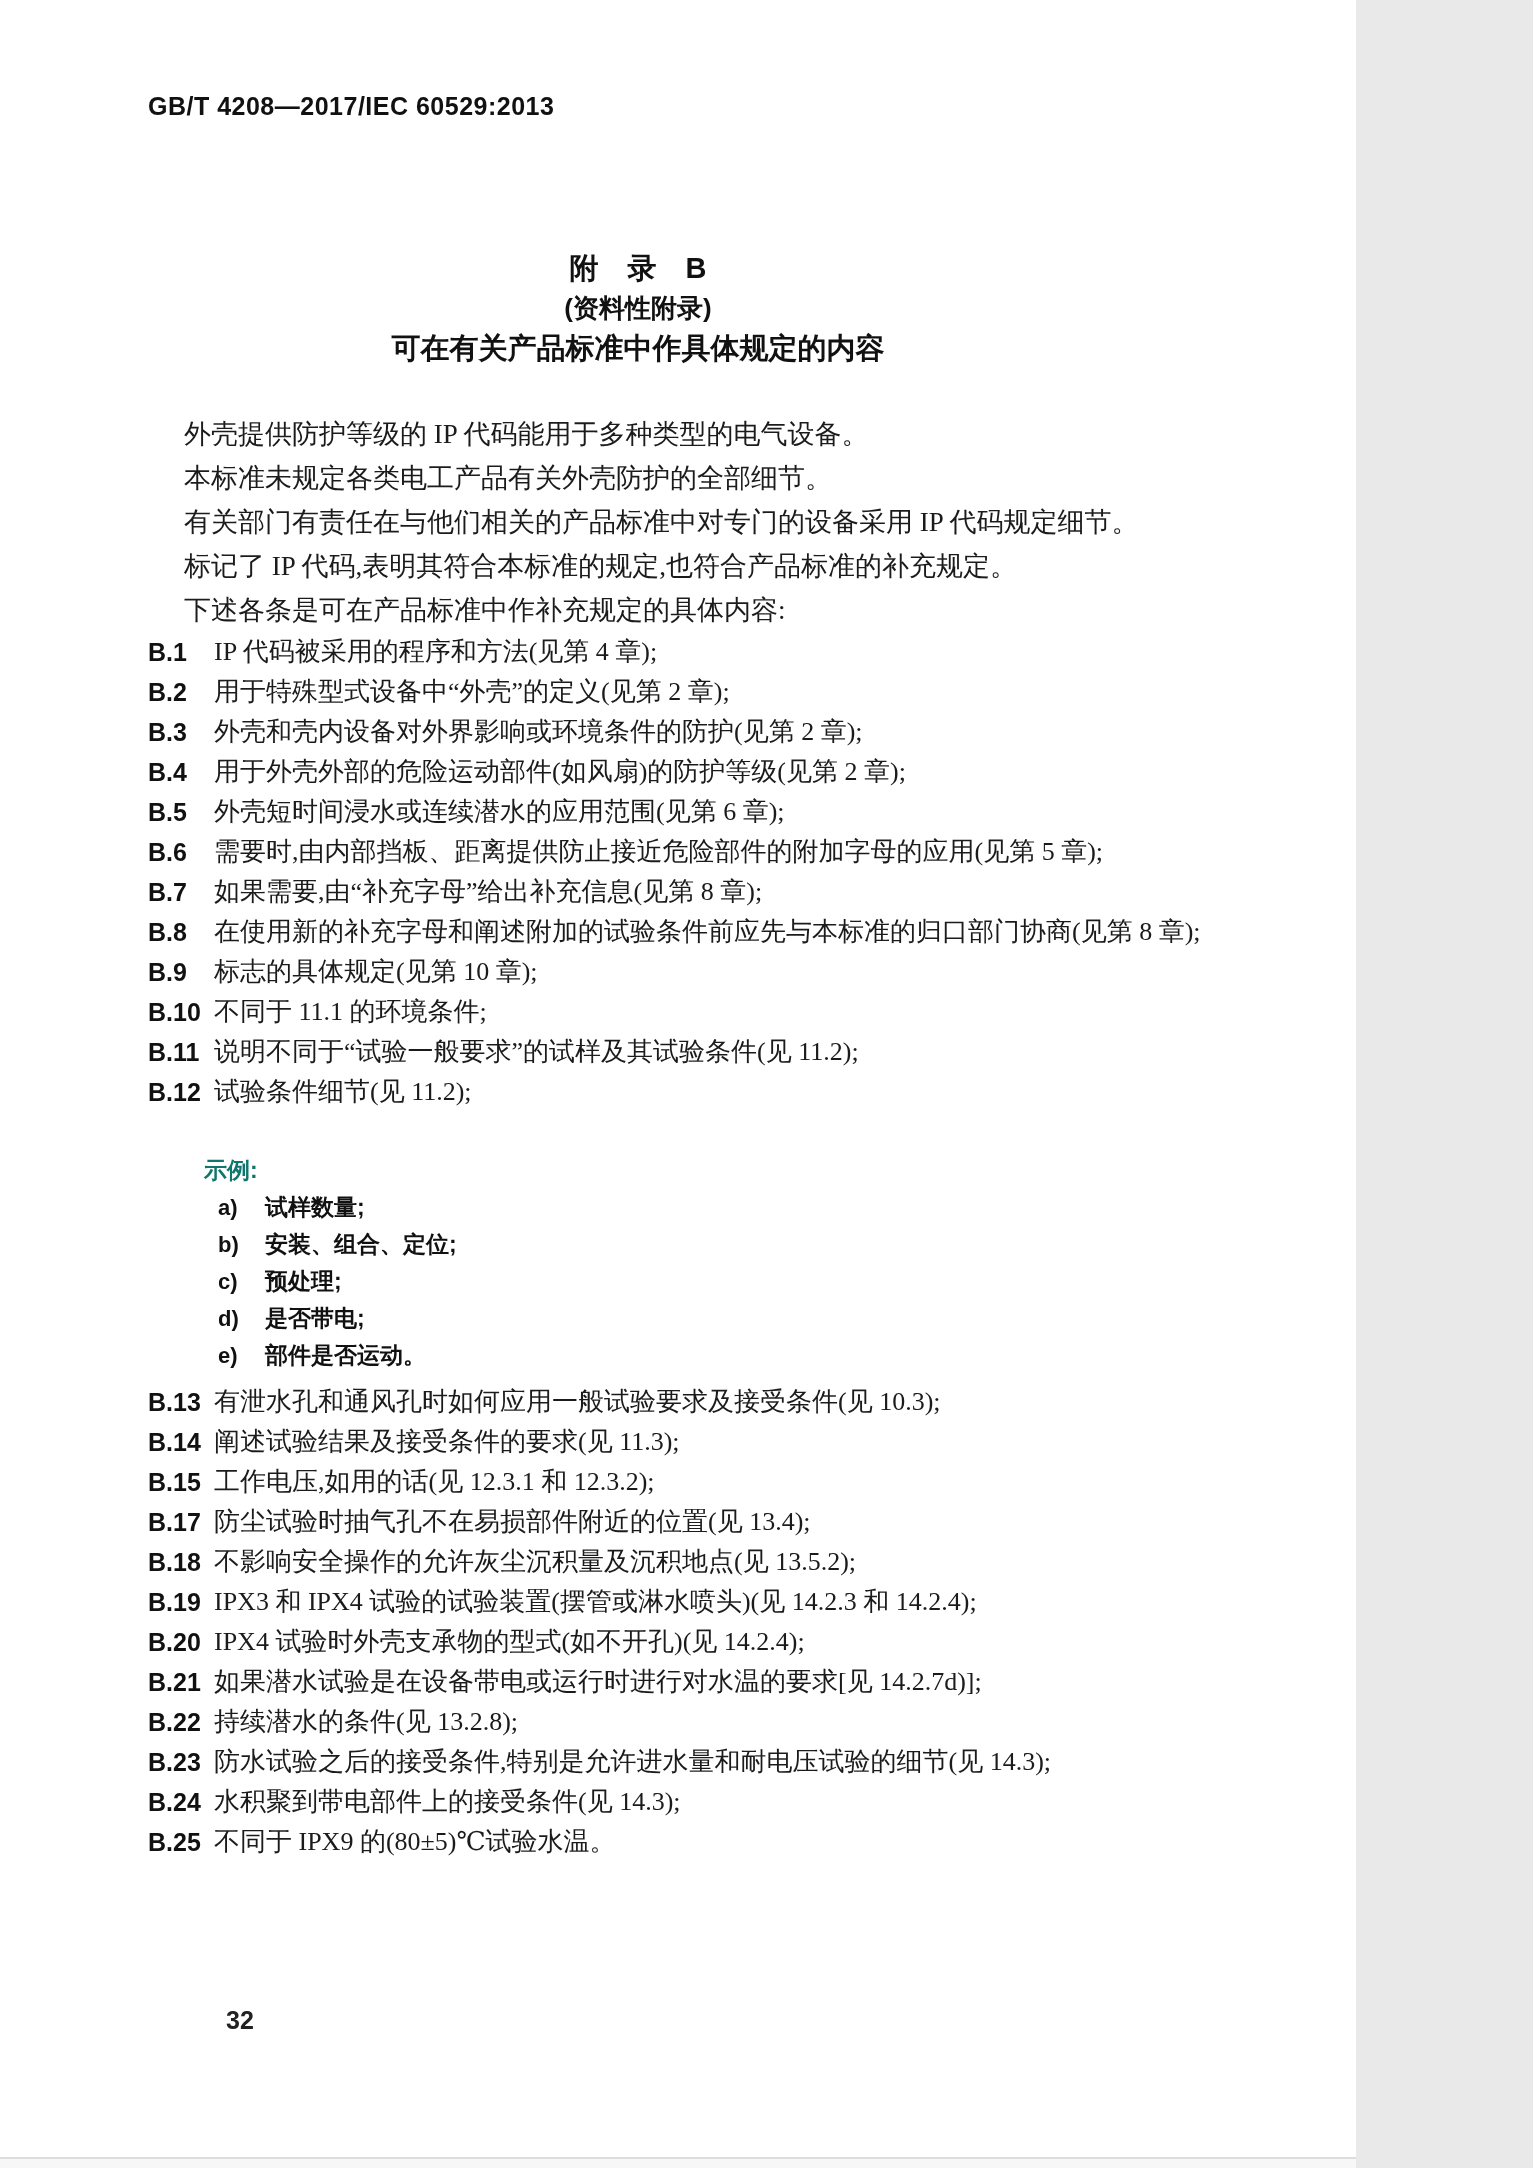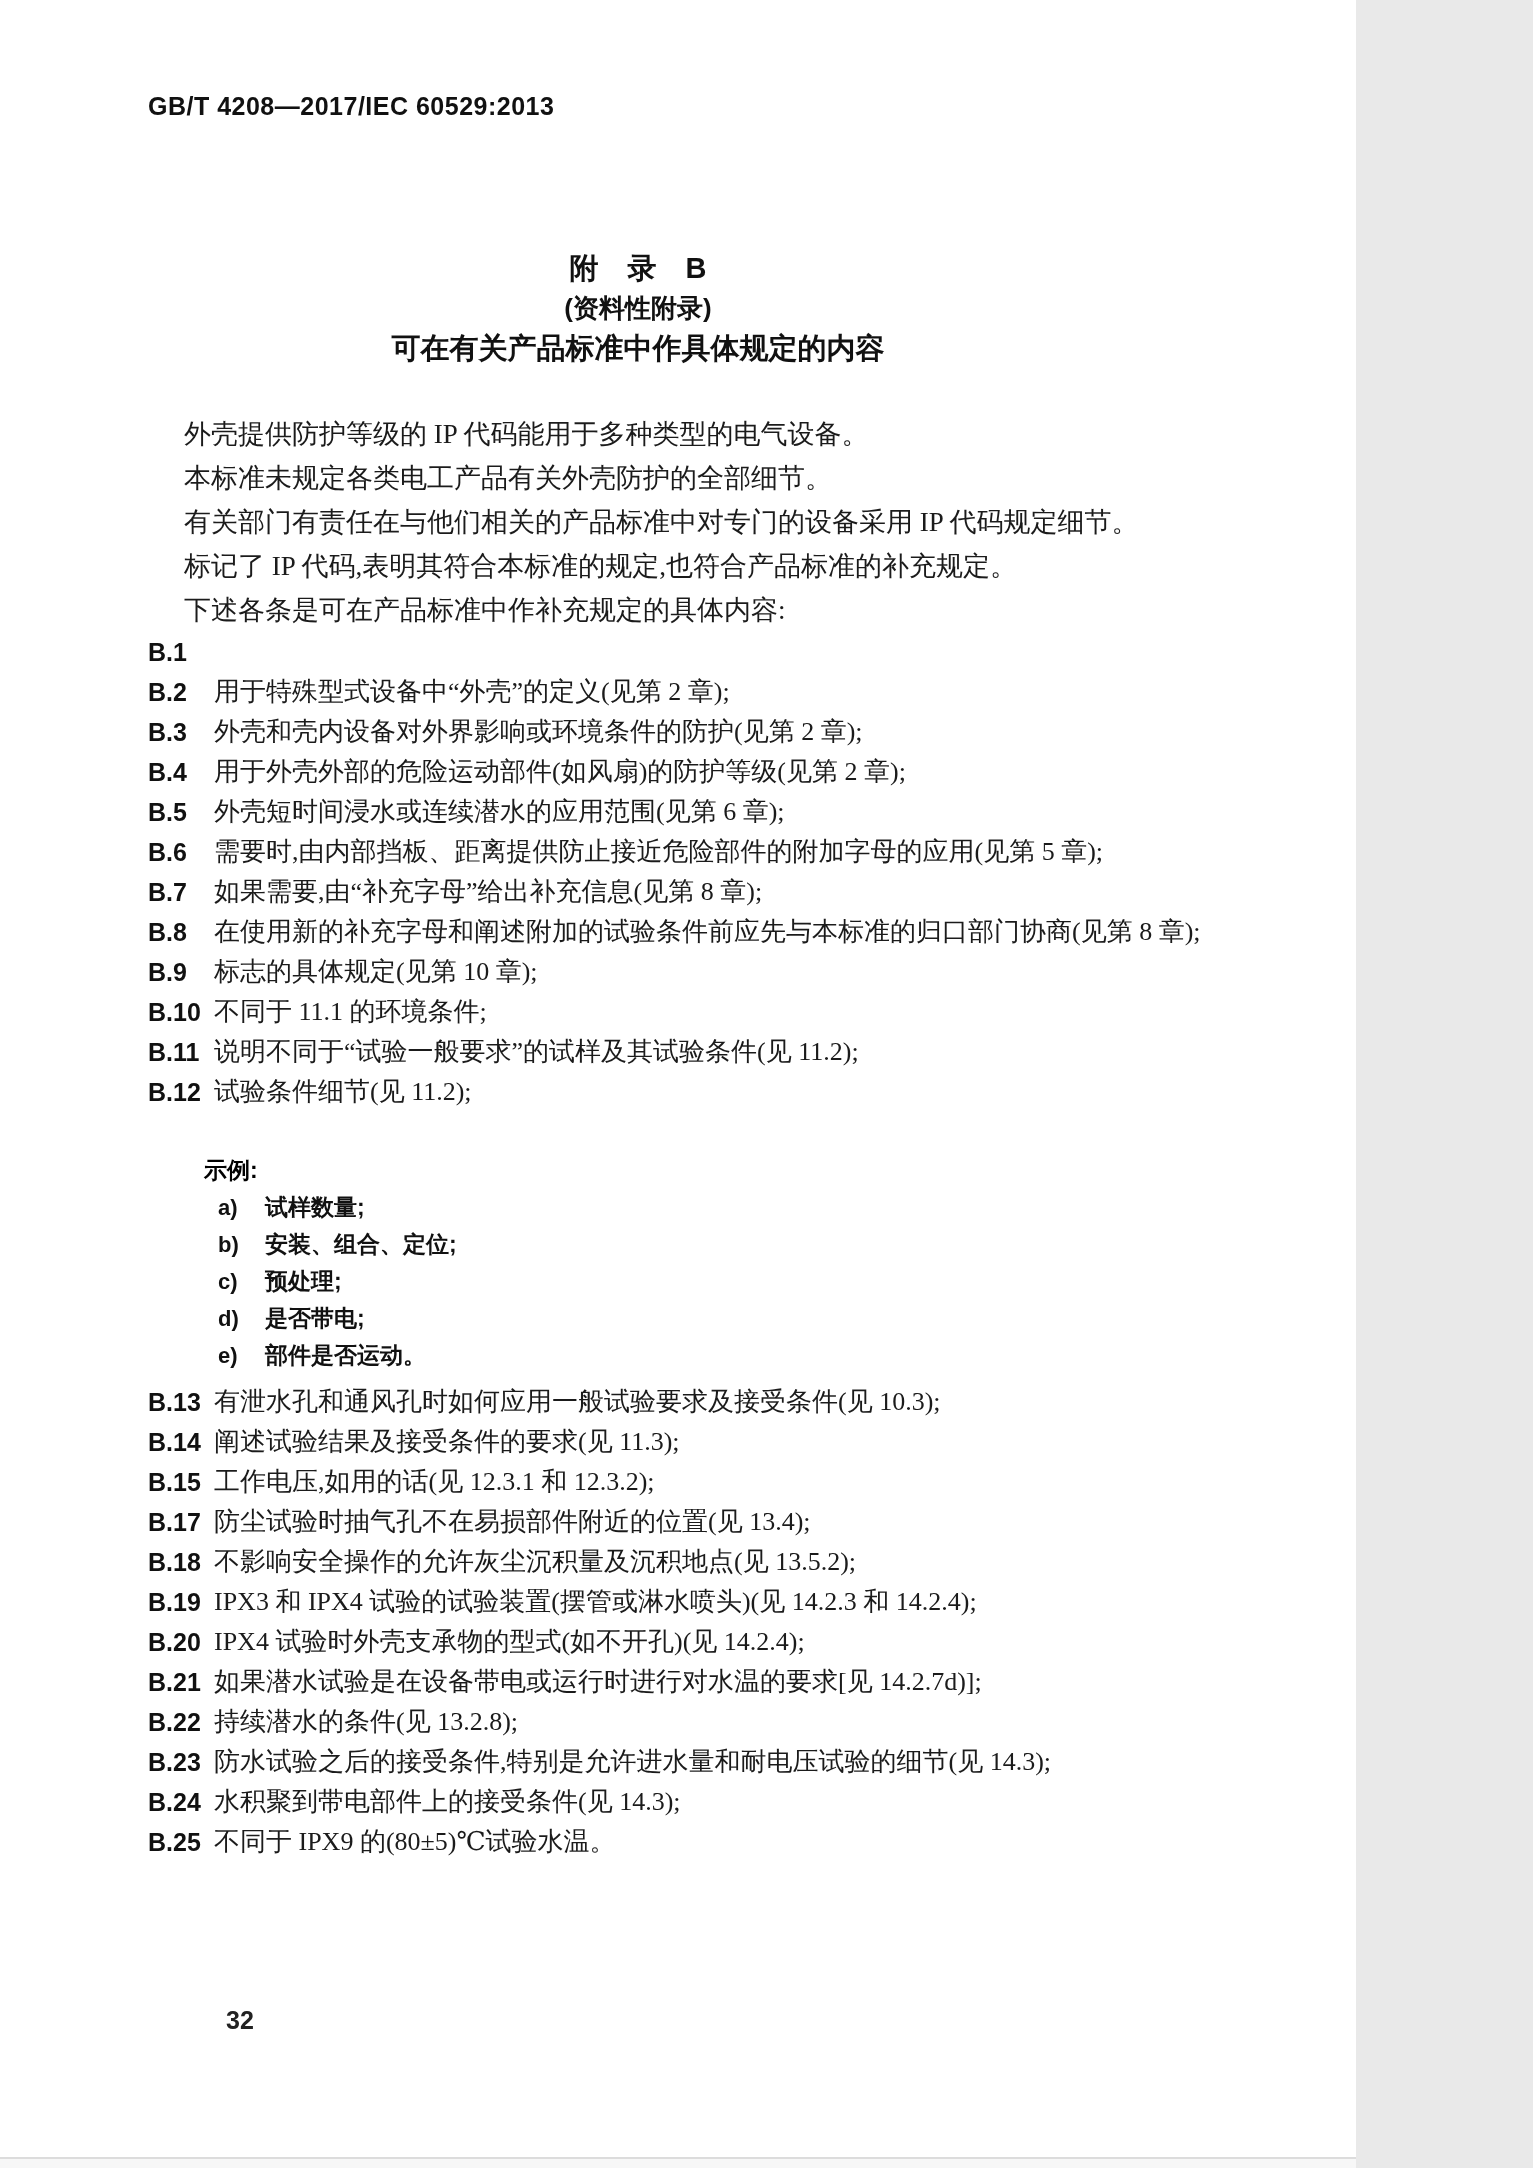--- a/index.html
+++ b/index.html
@@ -91,21 +91,21 @@
   .example {
     margin-left: 56px;
     margin-top: 4px;
     margin-bottom: 8px;
     font-family: "Liberation Sans", "DejaVu Sans", sans-serif;
   }
   .example-label {
     font-weight: bold;
     font-size: 23px;
     line-height: 37px;
-    color: #000000;
+    color: #0f766e;
     margin-top: 40px;
   }
   .example-item {
     display: flex;
     align-items: baseline;
     line-height: 37px;
     padding-left: 14px;
     white-space: nowrap;
   }
   .example-item .ex-letter {
@@ -147,20 +147,21 @@
         <p>外壳提供防护等级的 IP 代码能用于多种类型的电气设备。</p>
         <p>本标准未规定各类电工产品有关外壳防护的全部细节。</p>
         <p>有关部门有责任在与他们相关的产品标准中对专门的设备采用 IP 代码规定细节。</p>
         <p>标记了 IP 代码,表明其符合本标准的规定,也符合产品标准的补充规定。</p>
         <p>下述各条是可在产品标准中作补充规定的具体内容:</p>
       </div>
 
     <div class="clauses" id="clauses-top">
         <div class="clause">
           <span class="clause-num">B.1</span>
+          <span class="clause-text">IP 代码被采用的程序和方法(见第 4 章);</span>
         </div>
         <div class="clause">
           <span class="clause-num">B.2</span>
           <span class="clause-text">用于特殊型式设备中“外壳”的定义(见第 2 章);</span>
         </div>
         <div class="clause">
           <span class="clause-num">B.3</span>
           <span class="clause-text">外壳和壳内设备对外界影响或环境条件的防护(见第 2 章);</span>
         </div>
         <div class="clause">

